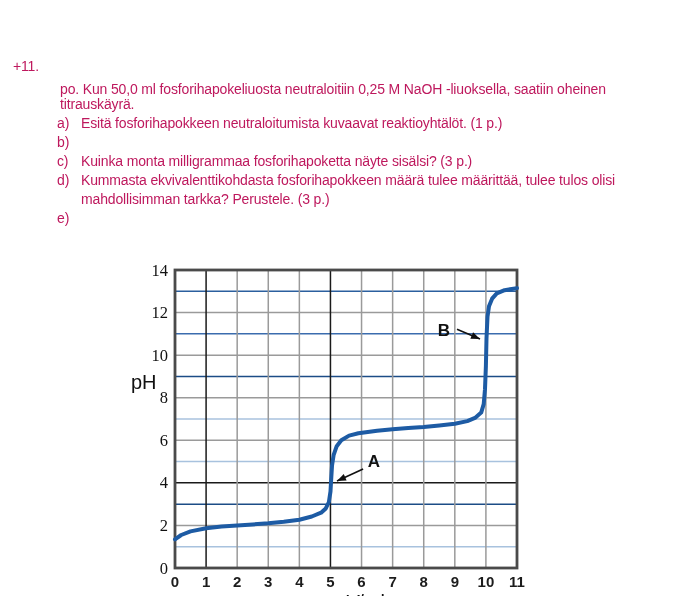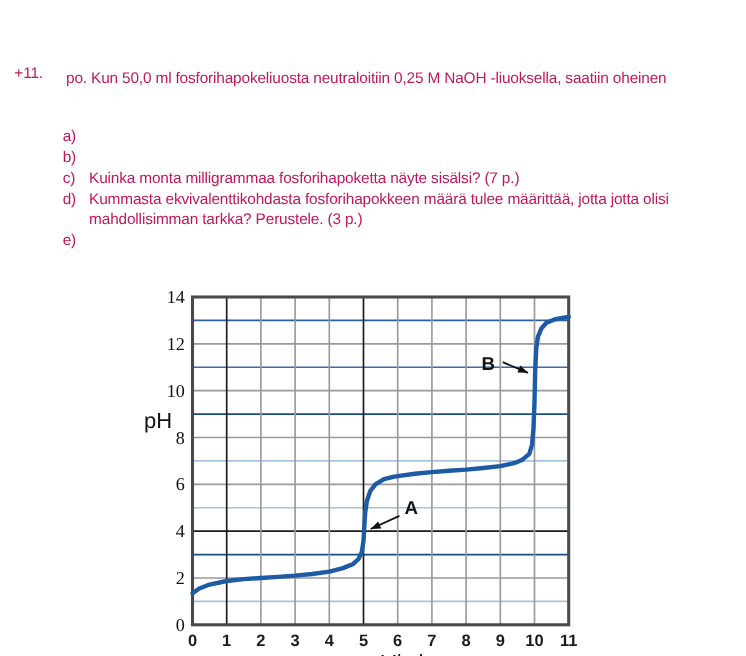--- a/index.html
+++ b/index.html
@@ -4,54 +4,58 @@
 <style>
   html,body{margin:0;padding:0;background:#fff;}
   .page{position:relative;width:678px;height:596px;background:#ffffff;overflow:hidden;
         font-family:"Liberation Sans",sans-serif;color:#be185d;margin-top:48px;}
   .row{position:absolute;left:0;width:678px;height:19px;white-space:nowrap;}
   .row span{position:absolute;top:0;font-size:14px;letter-spacing:-0.15px;line-height:19px;}
   .pnum{left:13px;}
   .ptext{left:60px;}
   .ilabel{left:57px;}
   .itext{left:81px;}
-  .r1{top:9px}.r2{top:13px}.r3{top:47px}.ra{top:66px}.rb{top:85px}
+  .r1{top:9px}.r2{top:32px}.r3{top:47px}.ra{top:66px}.rb{top:85px}
   .rc{top:104px}.rd{top:123px}.rd2{top:142px}.re{top:161px}
   sub{font-size:9px;position:relative;top:3px;line-height:0;letter-spacing:0;}
   #chart-svg{position:absolute;left:0;top:0;}
   .ytick{font-family:"Liberation Serif",serif;font-size:16.5px;text-anchor:end;fill:#111;}
   .xtick{font-family:"Liberation Sans",sans-serif;font-size:15px;font-weight:700;text-anchor:middle;fill:#1c1c1c;}
   .axlab{font-family:"Liberation Sans",sans-serif;font-size:20px;fill:#111;}
   .ann{font-family:"Liberation Sans",sans-serif;font-size:17px;font-weight:700;text-anchor:middle;fill:#111;}
 </style>
 </head>
 <body>
 
 <div class="page">
 
   <div class="row r1">
     <span class="pnum">+11.</span>
   </div>
   <div class="row r2">
     <span class="ptext">po. Kun 50,0 ml fosforihapokeliuosta neutraloitiin 0,25 M NaOH -liuoksella, saatiin oheinen</span>
   </div>
+  <div class="row r3">
+    <span class="ptext">titrauskäyrä.</span>
+  </div>
 
   <div class="row ra">
     <span class="ilabel">a)</span>
+    <span class="itext">Esitä fosforihapokkeen neutraloitumista kuvaavat reaktioyhtälöt. (1 p.)</span>
   </div>
   <div class="row rb">
     <span class="ilabel">b)</span>
   </div>
   <div class="row rc">
     <span class="ilabel">c)</span>
-    <span class="itext">Kuinka monta milligrammaa fosforihapoketta näyte sisälsi? (7 p.)</span>
+    <span class="itext">Kuinka monta milligrammaa fosforihapoketta näyte sisälsi? (3 p.)</span>
   </div>
   <div class="row rd">
     <span class="ilabel">d)</span>
-    <span class="itext">Kummasta ekvivalenttikohdasta fosforihapokkeen määrä tulee määrittää, jotta jotta olisi</span>
+    <span class="itext">Kummasta ekvivalenttikohdasta fosforihapokkeen määrä tulee määrittää, tulee tulos olisi</span>
   </div>
   <div class="row rd2">
     <span class="itext">mahdollisimman tarkka? Perustele. (3 p.)</span>
   </div>
   <div class="row re">
     <span class="ilabel">e)</span>
   </div>
 
   <svg id="chart-svg" width="678" height="596" viewBox="0 0 678 596">
       <line x1="175" x2="517" y1="498.7142857142857" y2="498.7142857142857" stroke="#a8c2de" stroke-width="1.5"></line>

